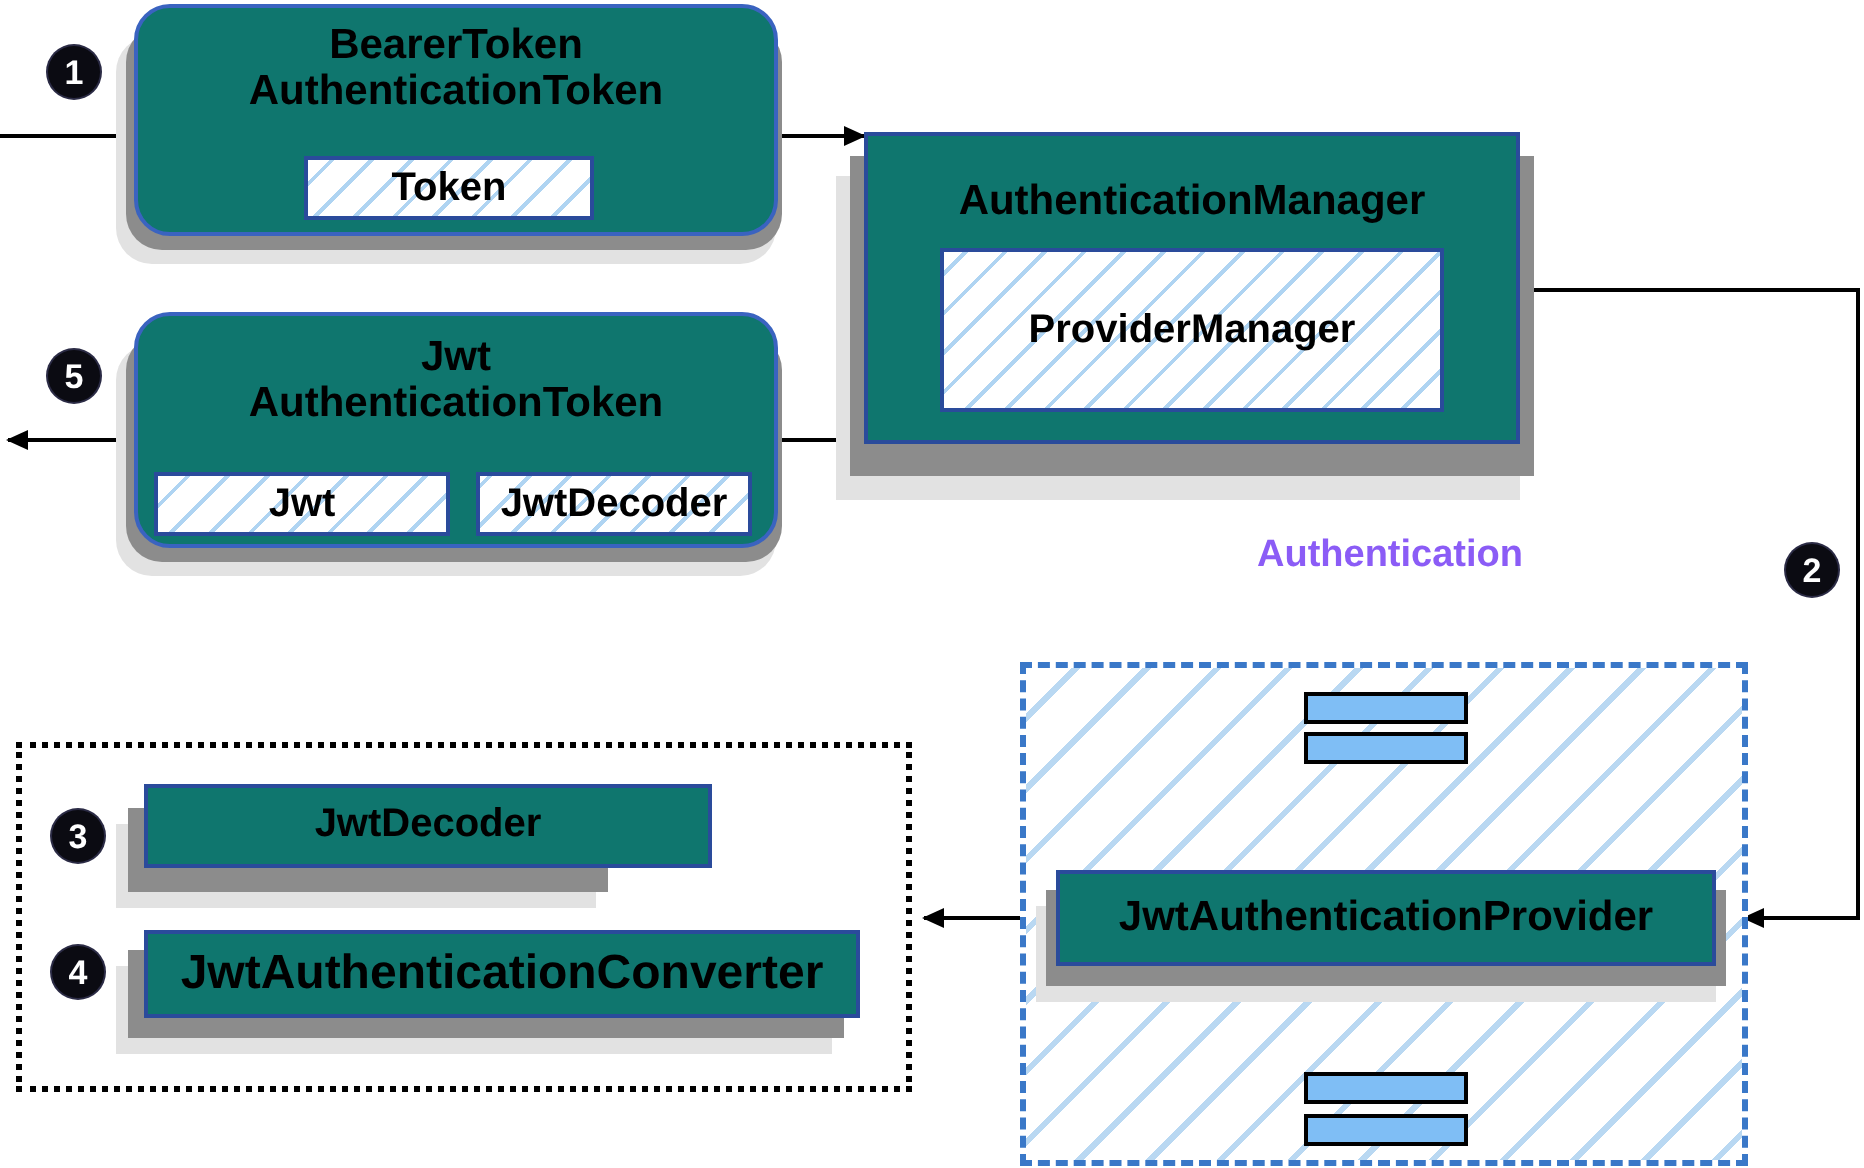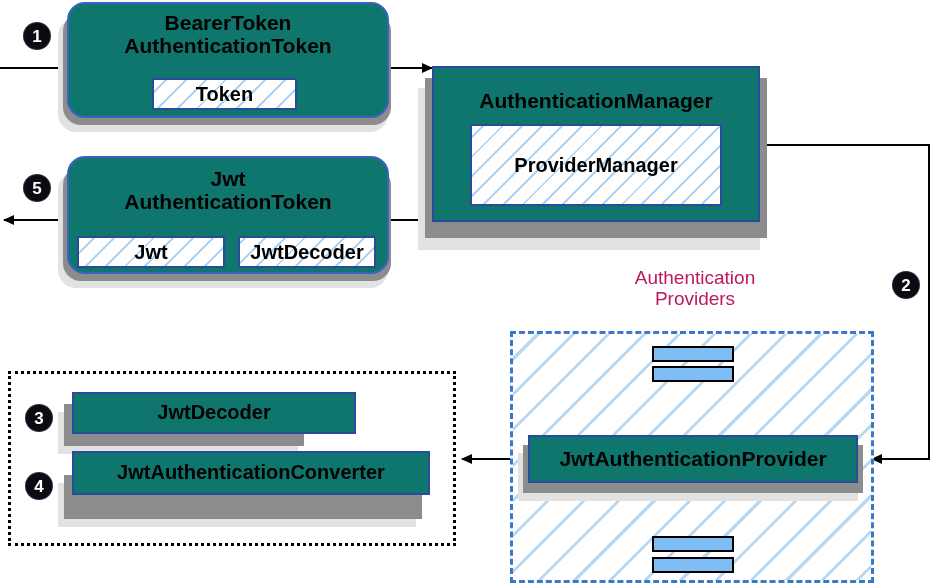--- a/index.html
+++ b/index.html
@@ -49,21 +49,21 @@
   
   .bar{position:absolute;box-sizing:border-box;
        background:#7FBEF5;border:2px solid #000;}
 
   
   .badge{position:absolute;width:26px;height:26px;border-radius:50%;
          background:#0B0B12;color:#fff;font-weight:bold;font-size:17px;
          display:flex;align-items:center;justify-content:center;
          line-height:1;box-shadow:0 0 0 1px #2b2b45;}
 
-  .caption{position:absolute;font-weight:normal;color:#be185d;text-align:center;
+  .caption{position:absolute;font-weight:bold;color:#8b5cf6;text-align:center;
            line-height:1.1;}
 </style>
 </head>
 <body>
 
 <div id="canvas">
 
   <svg id="wires" viewBox="0 0 932 584" width="932" height="584">
     <defs>
       <marker id="ah" markerWidth="11" markerHeight="10" refX="10" refY="5" orient="auto" markerUnits="userSpaceOnUse">
@@ -86,21 +86,20 @@
 
     <line x1="72" y1="220" x2="4" y2="220" stroke="#000" stroke-width="2" marker-end="url(#ah)"></line>
 
     <line x1="693" y1="392" x2="693" y2="432" stroke="#000" stroke-width="4" marker-start="url(#ahs)" marker-end="url(#ahs)"></line>
 
     <line x1="693" y1="490" x2="693" y2="530" stroke="#000" stroke-width="4" marker-start="url(#ahs)" marker-end="url(#ahs)"></line>
   </svg>
 
   <div class="caption" style="left:560px;top:268px;width:270px;font-size:19px;">
     <div>Authentication</div>
-    <div>Providers</div>
   </div>
 
   <div class="dashgroup" style="left:510px;top:331px;width:364px;height:252px;">
     <div class="hfill"></div>
   </div>
 
   <div class="bar" style="left:652px;top:346px;width:82px;height:16px;"></div>
   <div class="bar" style="left:652px;top:366px;width:82px;height:16px;"></div>
 
   <div class="bar" style="left:652px;top:536px;width:82px;height:16px;"></div>
@@ -121,21 +120,21 @@
     <div class="sh1" style="left:6px;top:12px;width:240px;height:42px;"></div>
   </div>
   <div class="node" style="left:72px;top:392px;width:284px;height:42px;font-size:20px;">
     <span>JwtDecoder</span>
   </div>
 
   <div class="stack" style="left:58px;top:463px;width:420px;height:64px;">
     <div class="sh2" style="left:0px;top:20px;width:358px;height:44px;"></div>
     <div class="sh1" style="left:6px;top:12px;width:358px;height:44px;"></div>
   </div>
-  <div class="node" style="left:72px;top:451px;width:358px;height:44px;font-size:20px;">
+  <div class="node" style="left:72px;top:465px;width:358px;height:44px;font-size:24px;">
     <span>JwtAuthenticationConverter</span>
   </div>
 
   <div class="stack" style="left:418px;top:66px;width:350px;height:170px;">
     <div class="sh2" style="left:0px;top:22px;width:342px;height:162px;"></div>
     <div class="sh1" style="left:7px;top:12px;width:342px;height:160px;"></div>
   </div>
   <div class="node" style="left:432px;top:66px;width:328px;height:156px;
               flex-direction:column;justify-content:flex-start;
               padding-top:22px;font-size:21px;">

